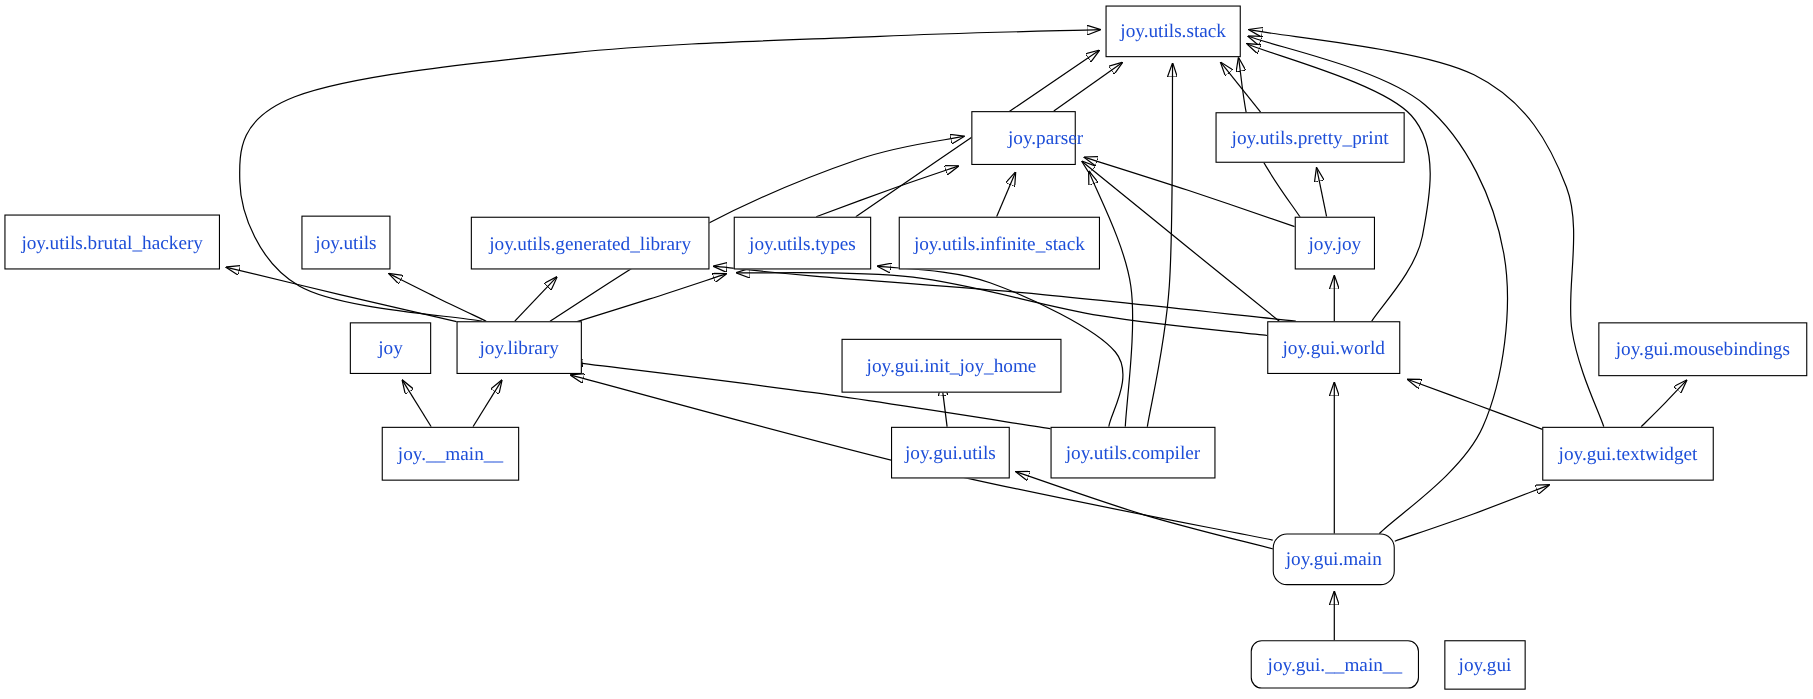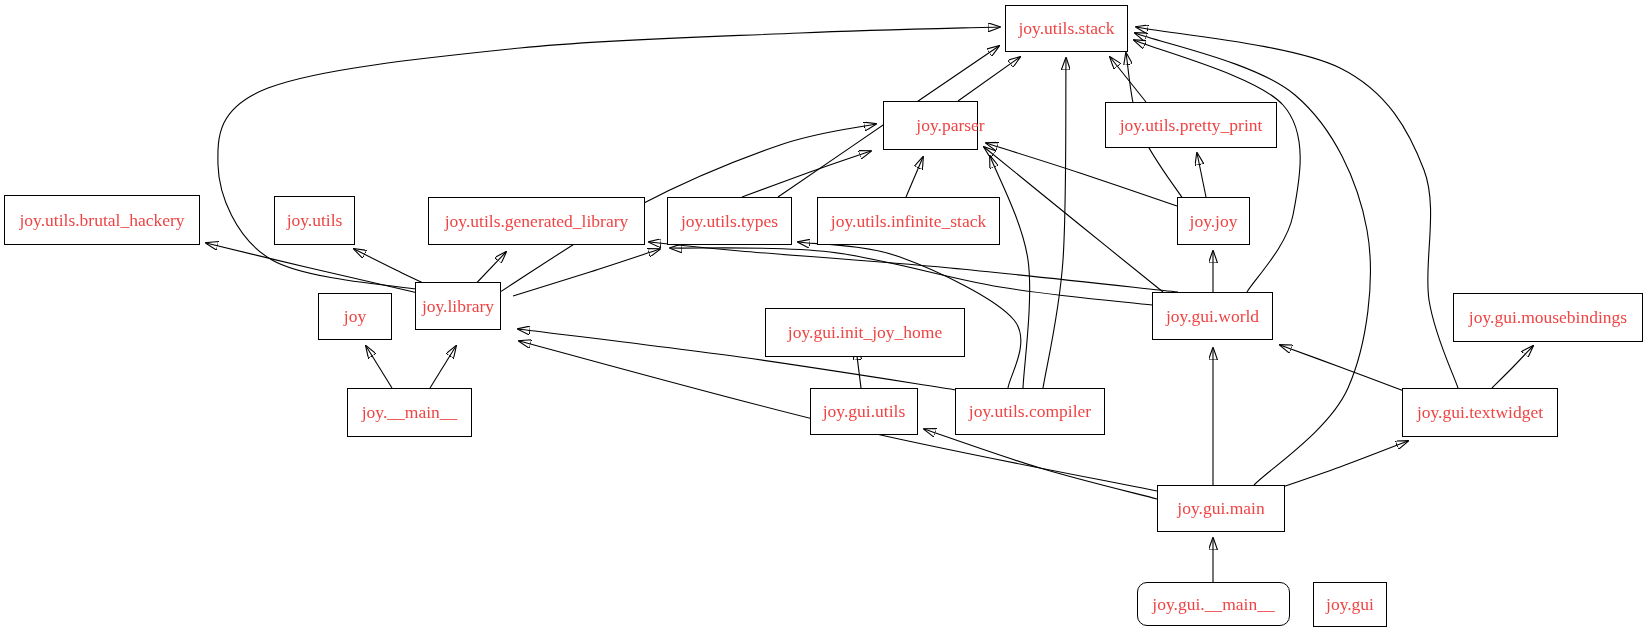--- a/index.html
+++ b/index.html
@@ -11,21 +11,21 @@
     overflow:hidden;
   }
   #edge-layer{position:absolute;left:0;top:0;width:1648px;height:635px;}
   #edge-layer path{fill:none;stroke:#000000;stroke-width:1.1px;}
   .node{
     position:absolute;
     box-sizing:border-box;
     border:1px solid #000000;
     background:#ffffff;
     display:flex;align-items:center;justify-content:center;
-    font-size:17.5px;color:#ef4444;
+    font-size:17.5px;color:#1d4ed8;
     white-space:nowrap;
   }
 </style>
 </head>
 <body>
 
 <div id="graph-canvas">
   <svg id="edge-layer" width="1648" height="635" viewBox="0 0 1648 635" xmlns="http://www.w3.org/2000/svg">
     <defs>
       <marker id="arrowhead" viewBox="0 0 13 9" refX="12" refY="4.5" markerWidth="13" markerHeight="9" markerUnits="userSpaceOnUse" orient="auto">
@@ -94,21 +94,21 @@
       </div>
       <div class="node" style="left: 817px; top: 197px; width: 183px; height: 48px;">
         <span>joy.utils.infinite_stack</span>
       </div>
       <div class="node" style="left: 1177px; top: 197px; width: 73px; height: 48px;">
         <span>joy.joy</span>
       </div>
       <div class="node" style="left: 318px; top: 293px; width: 74px; height: 47px;">
         <span>joy</span>
       </div>
-      <div class="node" style="left: 415px; top: 282px; width: 86px; height: 48px;">
+      <div class="node" style="left: 415px; top: 292px; width: 114px; height: 48px;">
         <span>joy.library</span>
       </div>
       <div class="node" style="left: 765px; top: 308px; width: 200px; height: 49px;">
         <span>joy.gui.init_joy_home</span>
       </div>
       <div class="node" style="left: 1152px; top: 292px; width: 121px; height: 48px;">
         <span>joy.gui.world</span>
       </div>
       <div class="node" style="left: 1453px; top: 293px; width: 190px; height: 49px;">
         <span>joy.gui.mousebindings</span>
@@ -118,21 +118,21 @@
       </div>
       <div class="node" style="left: 810px; top: 388px; width: 108px; height: 47px;">
         <span>joy.gui.utils</span>
       </div>
       <div class="node" style="left: 955px; top: 388px; width: 150px; height: 47px;">
         <span>joy.utils.compiler</span>
       </div>
       <div class="node" style="left: 1402px; top: 388px; width: 156px; height: 49px;">
         <span>joy.gui.textwidget</span>
       </div>
-      <div class="node" style="left: 1157px; top: 485px; width: 128px; height: 47px;">
+      <div class="node" style="left: 1157px; top: 485px; width: 111px; height: 47px; border-radius: 13px;">
         <span>joy.gui.main</span>
       </div>
       <div class="node" style="left: 1137px; top: 582px; width: 153px; height: 44px; border-radius: 10px;">
         <span>joy.gui.__main__</span>
       </div>
       <div class="node" style="left: 1313px; top: 582px; width: 74px; height: 45px;">
         <span>joy.gui</span>
       </div>
     </div>
 </div>

